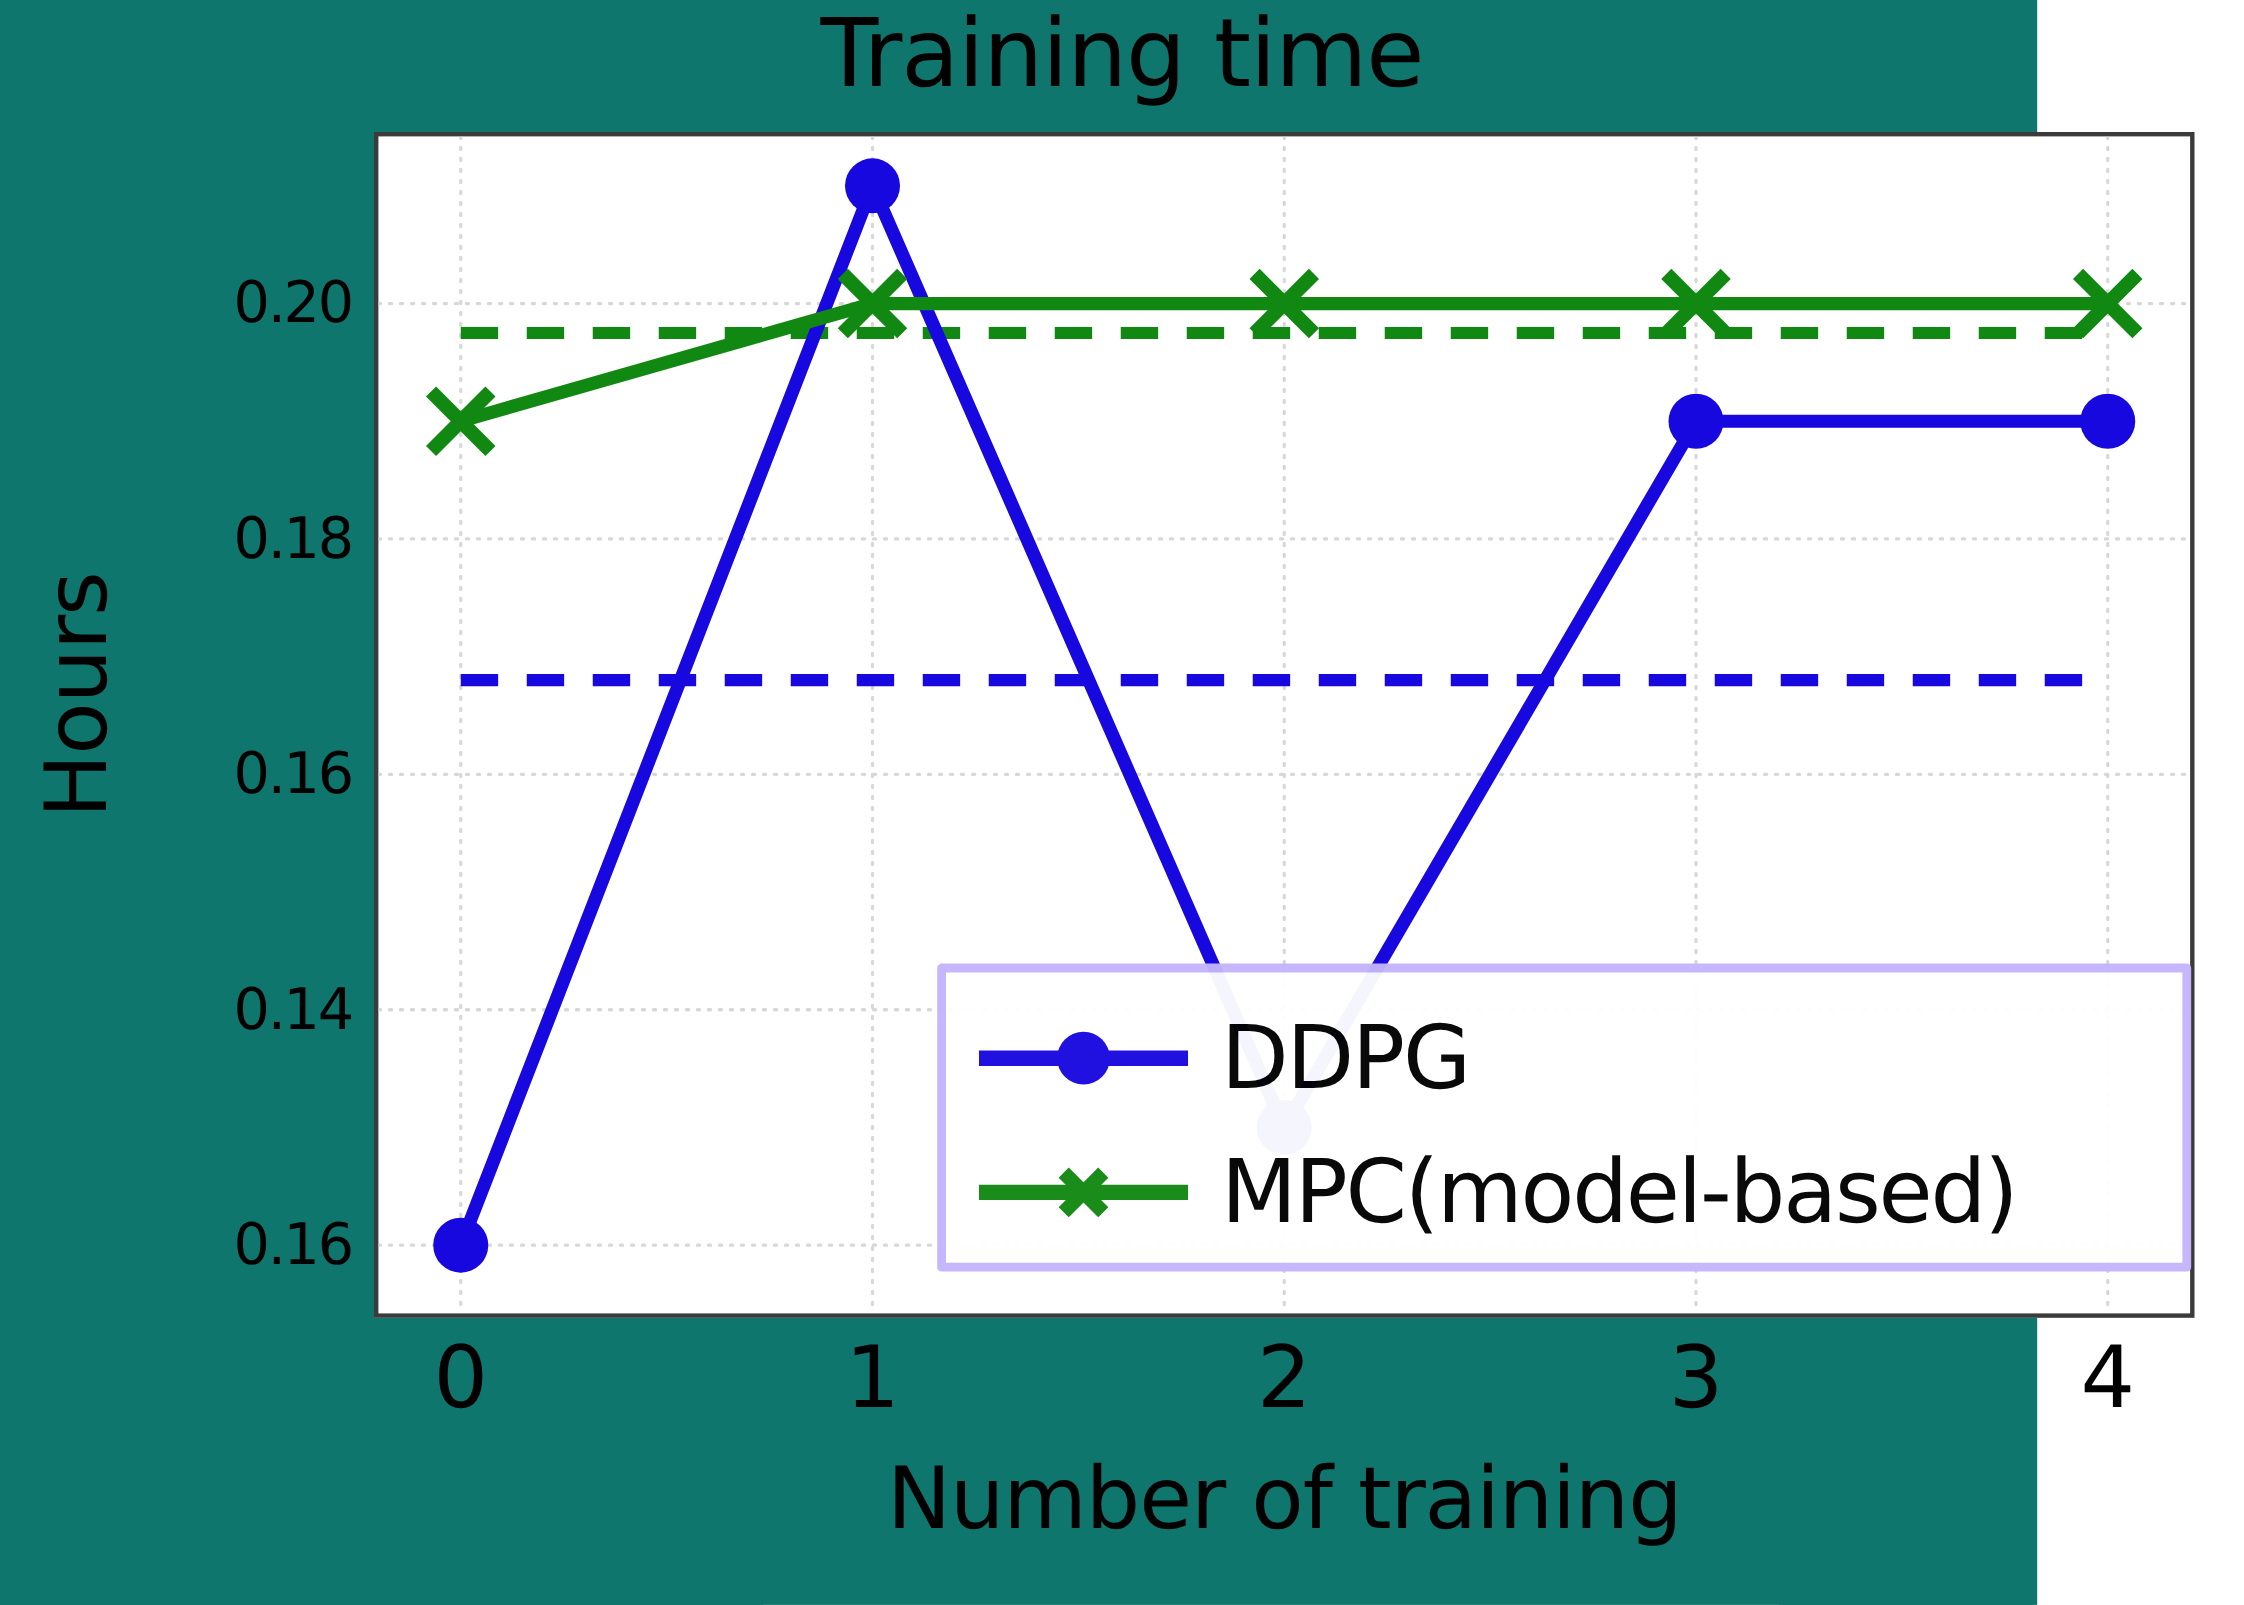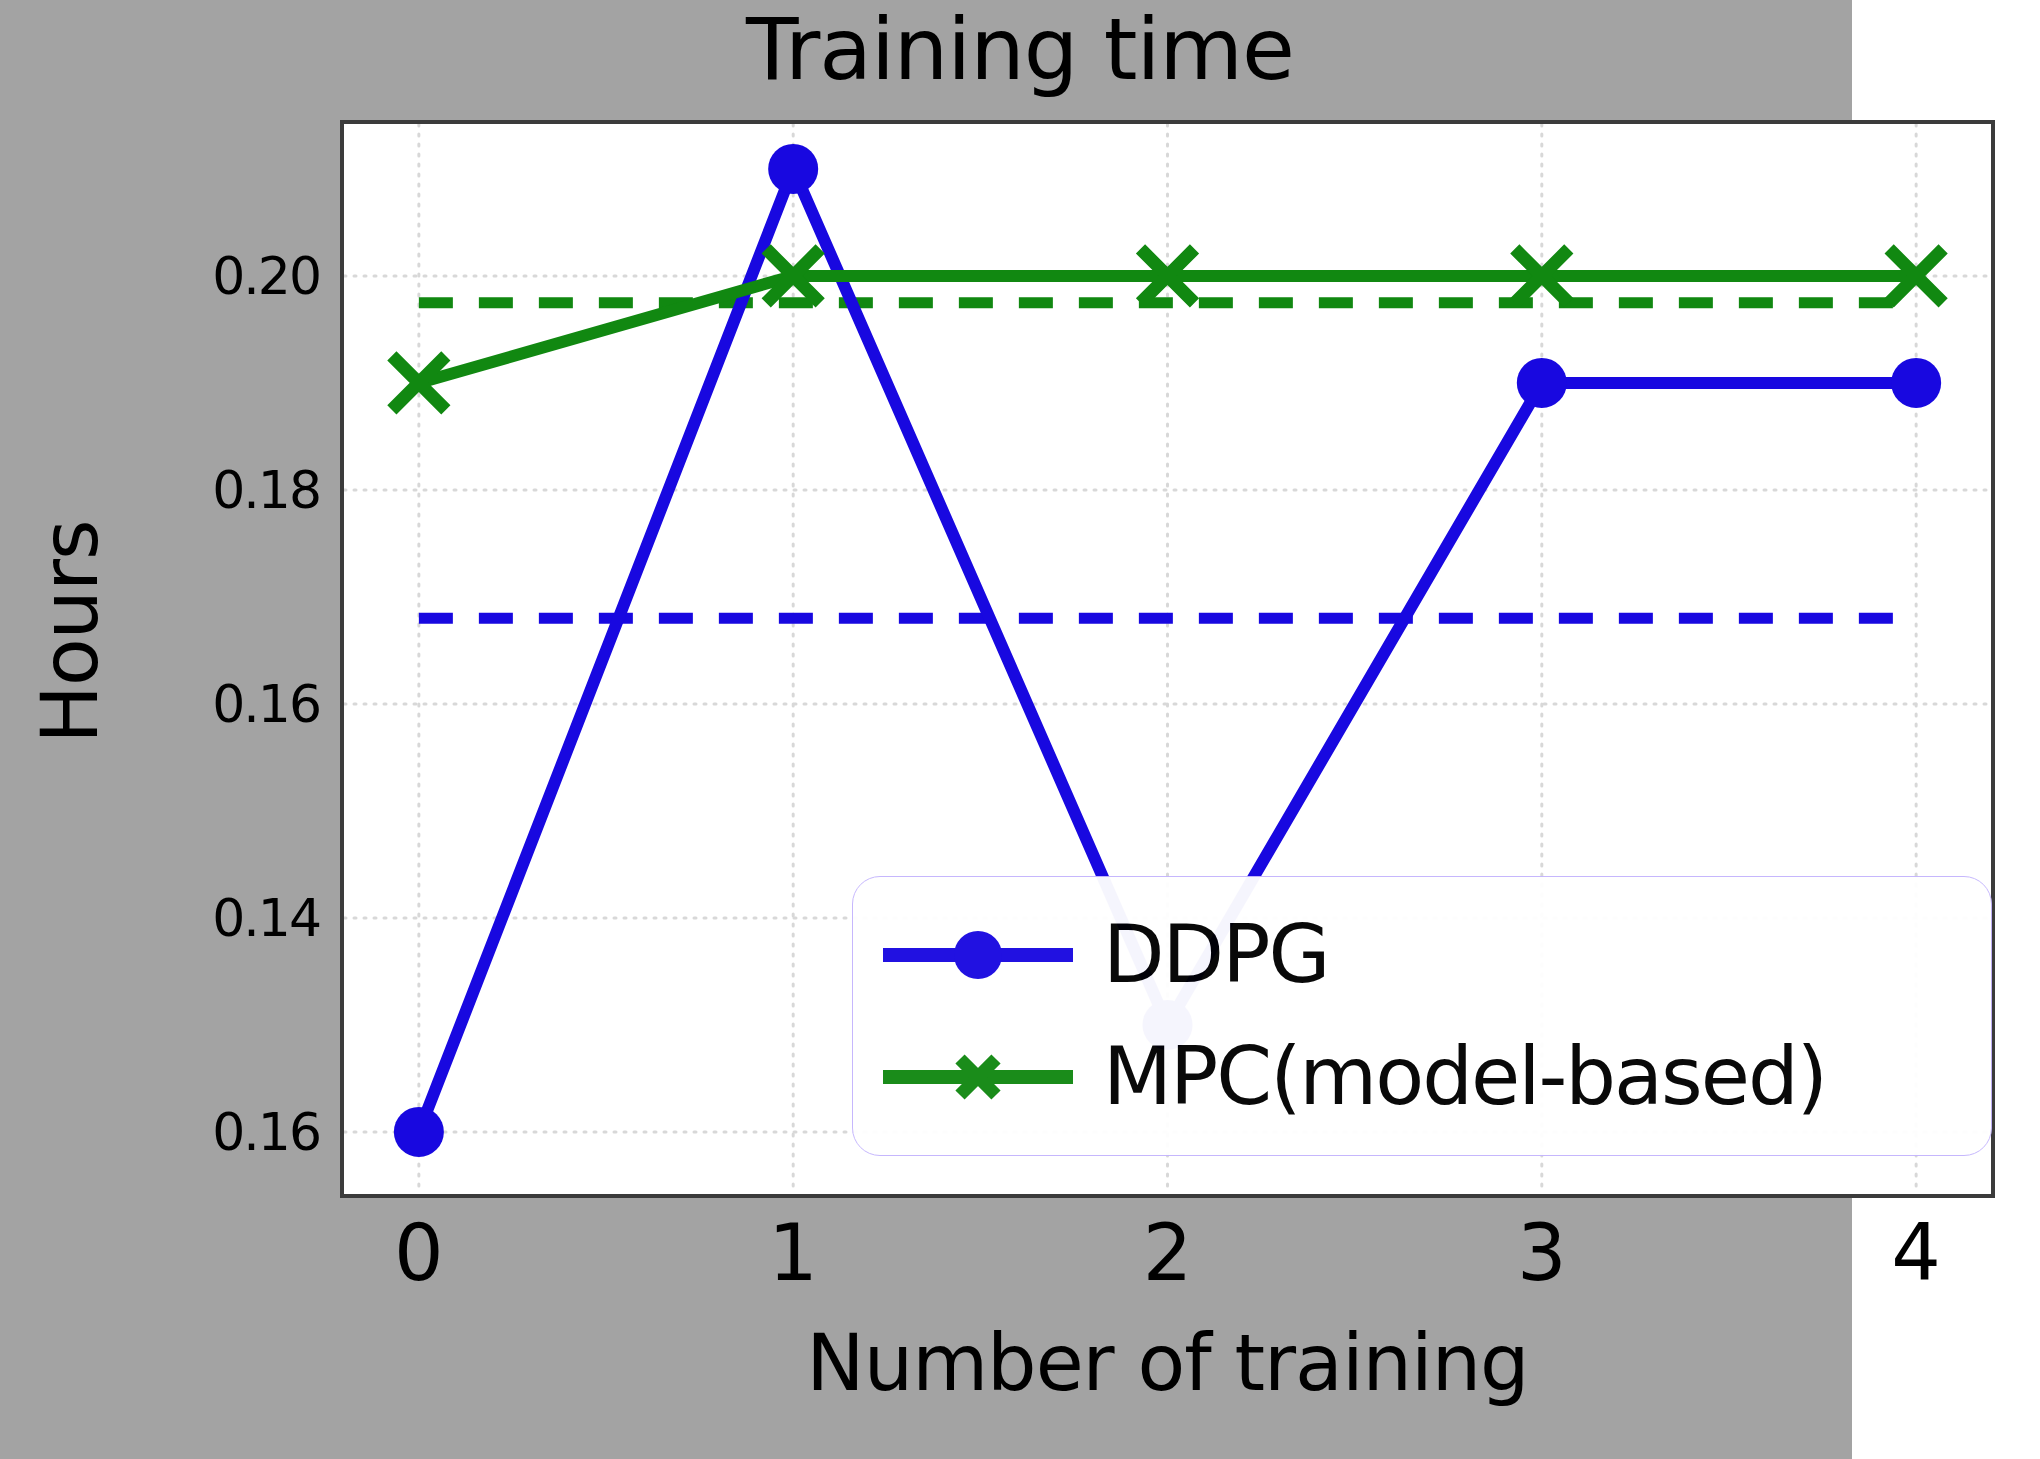--- a/index.html
+++ b/index.html
@@ -1,17 +1,17 @@
 <!DOCTYPE html>
 <html><head>
 <meta charset="utf-8">
 <style>
   html,body{margin:0;padding:0;background:#ffffff;}
   body{width:2040px;height:1459px;font-family:"DejaVu Sans",sans-serif;overflow:hidden;}
-  #fig{position:relative;width:1852px;height:1459px;background:#a3a3a3;}
+  #fig{position:relative;width:1852px;height:1459px;background:#0f766e;}
 
   
   #chart-title{
     position:absolute;left:0;top:2px;width:2040px;
     text-align:center;
     font-family:"DejaVu Sans",sans-serif;
     font-size:86px;line-height:1.1;color:#000000;font-weight:400;
     letter-spacing:-1px;
   }
 
@@ -59,22 +59,22 @@
     transform:rotate(-90deg);transform-origin:center center;
     font-family:"DejaVu Sans",sans-serif;font-size:78px;line-height:86px;color:#000;
     letter-spacing:-1px;
   }
 
   
   #legend{
     position:absolute;left:852px;top:876px;
     width:1140px;height:280px;
     background:#ffffff;
-    border:1px solid #c4b5fd;
-    border-radius:28px;
+    border:8px solid #c4b5fd;
+    border-radius:4px;
     box-sizing:border-box;
     opacity:.96;
   }
   .legend-row{position:absolute;left:0;width:100%;height:100px;display:flex;align-items:center;}
   .legend-sample{width:250px;height:100px;flex:0 0 250px;position:relative;}
   .legend-label{
     font-family:"DejaVu Sans",sans-serif;
     font-size:80px;line-height:84px;color:#000;white-space:nowrap;
     letter-spacing:-2px;
   }

